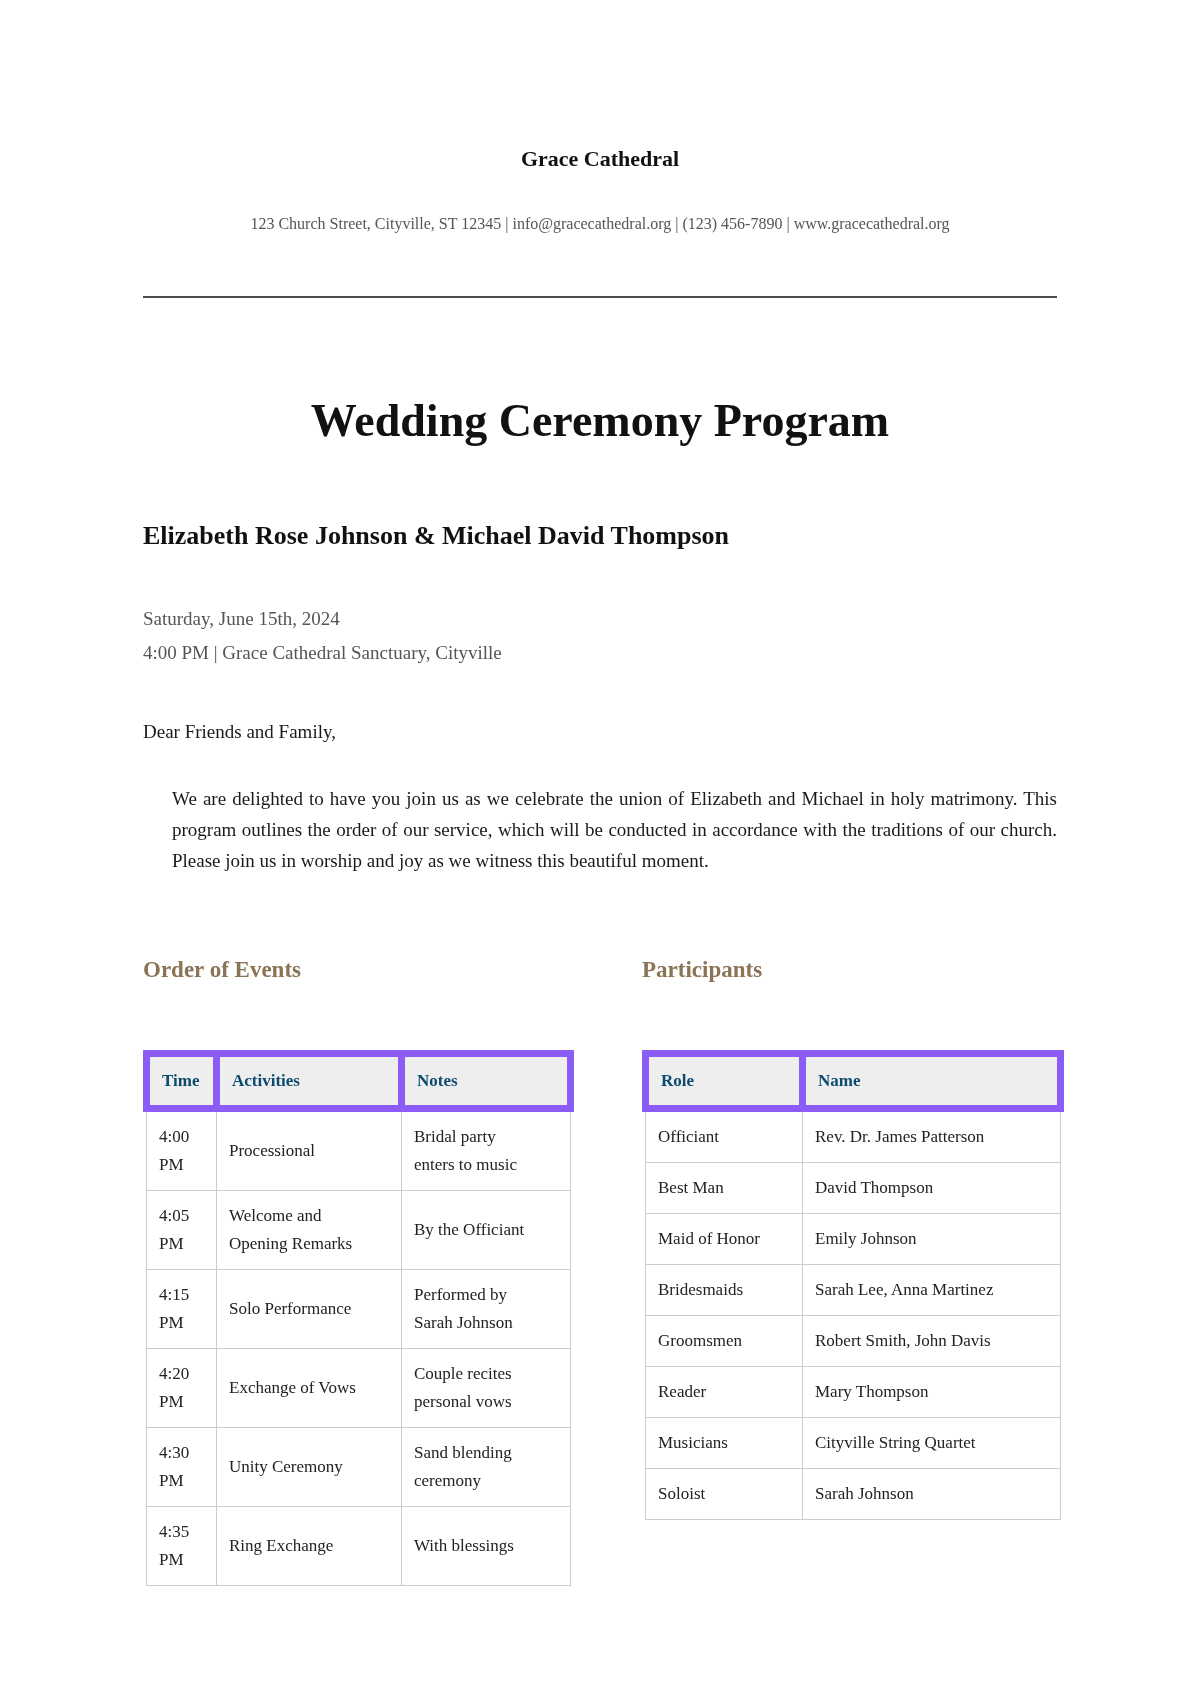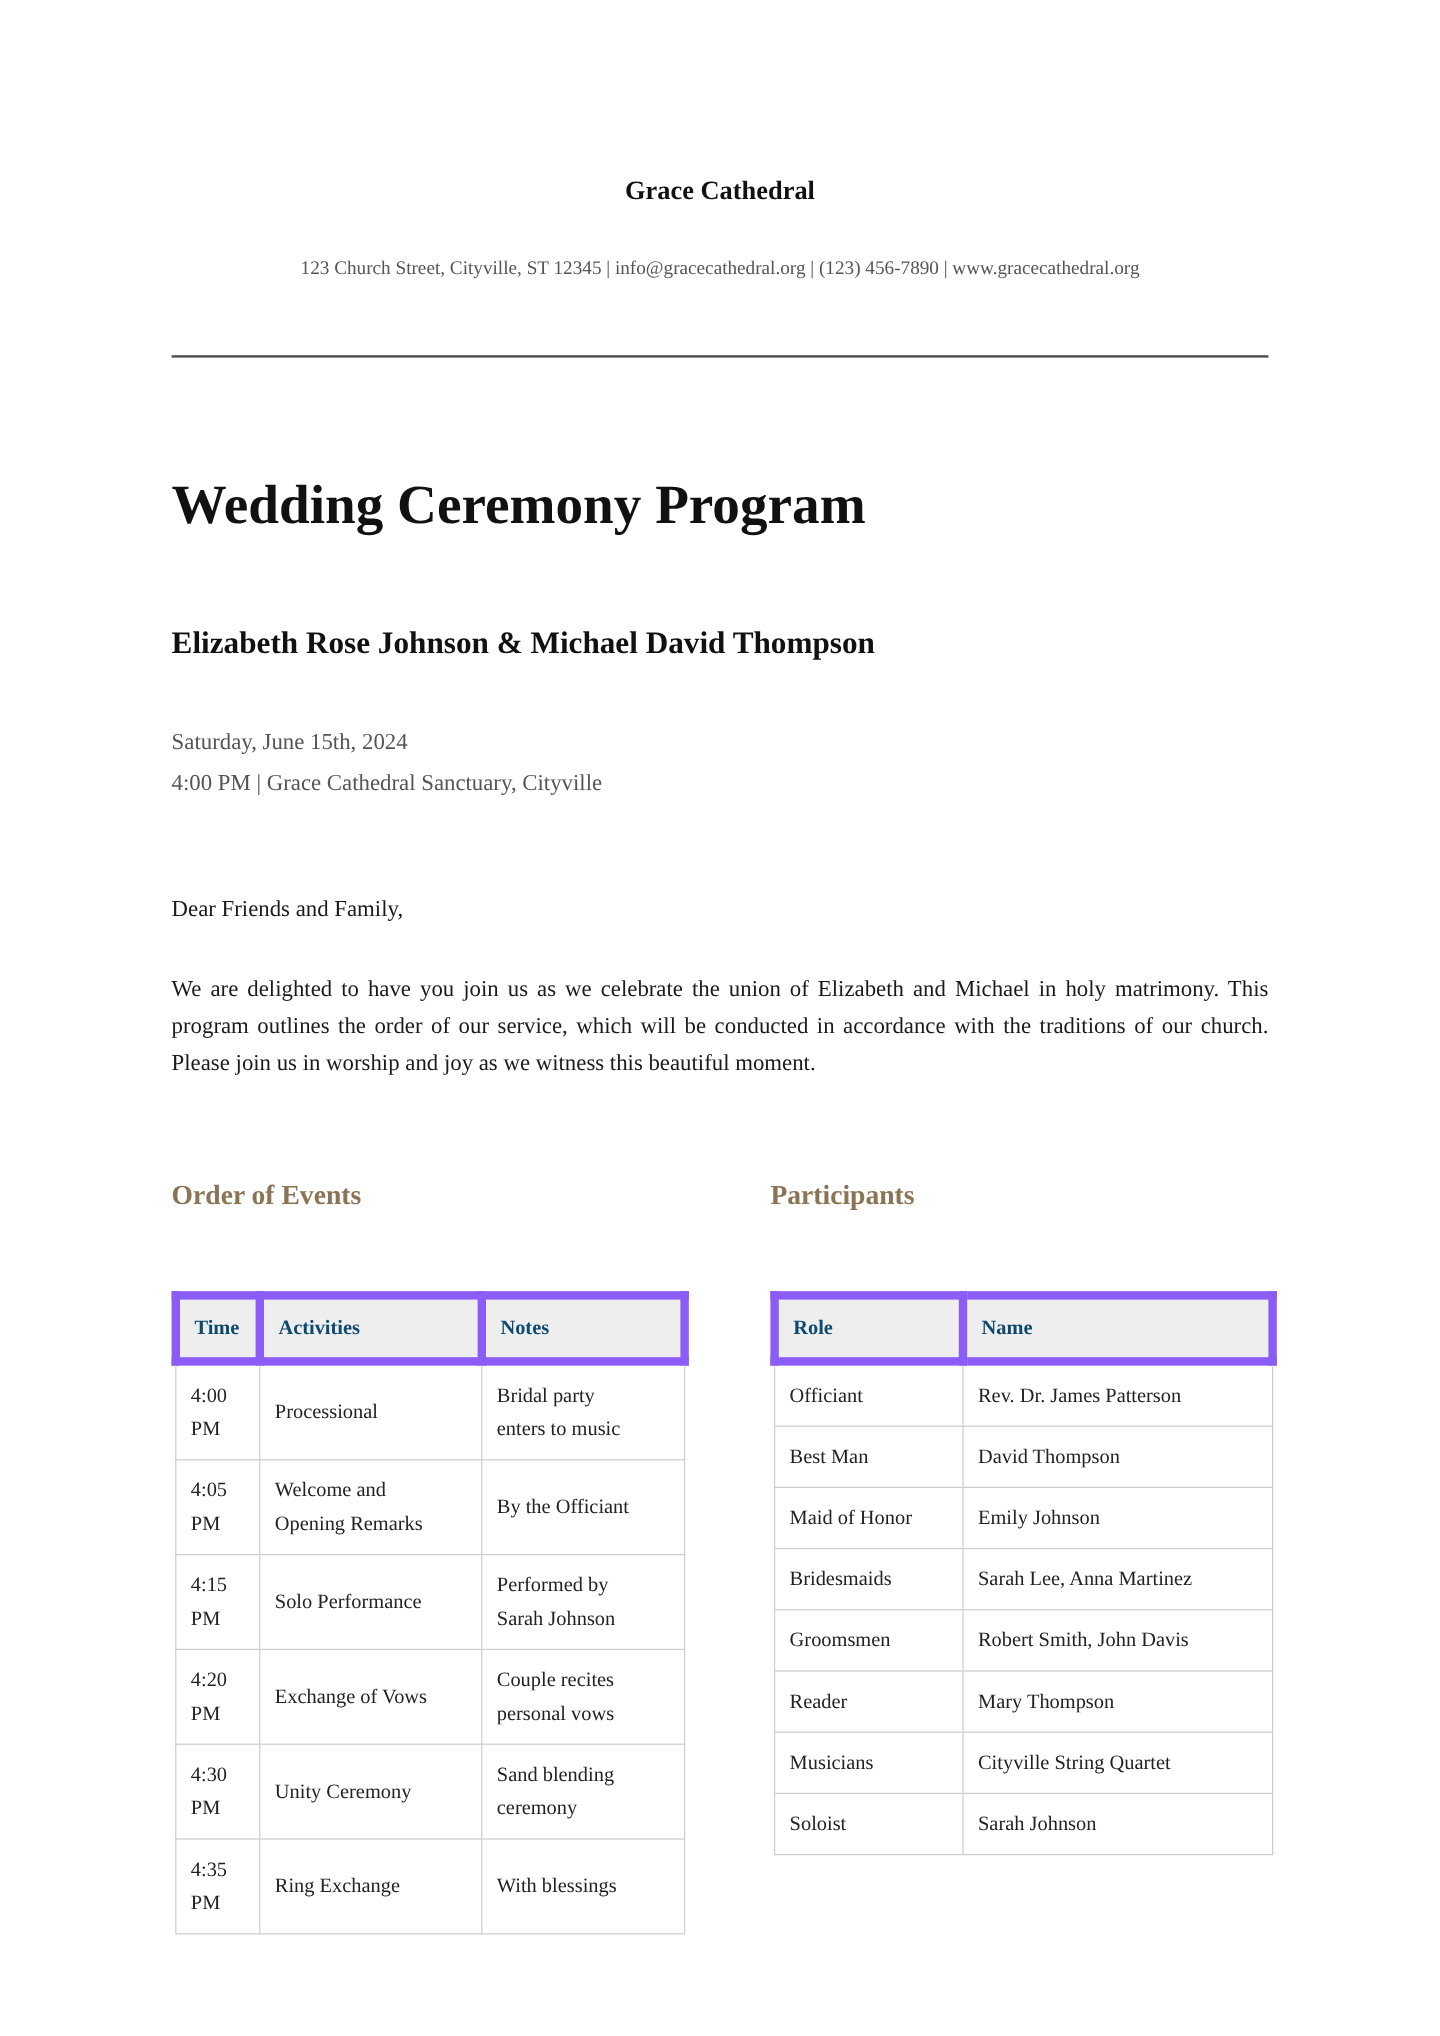--- a/index.html
+++ b/index.html
@@ -30,20 +30,21 @@
   }
   .rule {
     border: none;
     border-top: 2px solid #4d4d4d;
     margin: 60px 0 0 0;
     width: 100%;
   }
   
   .doc-title {
     margin: 96px 0 0 0;
+    text-align: center;
     font-size: 46px;
     line-height: 54px;
     font-weight: bold;
     color: #111111;
   }
   .couple-names {
     margin: 72px 0 0 0;
     font-size: 26px;
     line-height: 32px;
     font-weight: bold;
@@ -51,32 +52,33 @@
   }
   .event-when {
     margin-top: 50px;
     text-align: left;
     font-size: 19px;
     line-height: 34px;
     color: #555555;
   }
   
   .greeting {
-    margin-top: 72px;
+    margin-top: 46px;
     font-size: 19px;
     line-height: 31px;
     color: #1a1a1a;
     font-family: Liberation Serif, serif;
   }
   .intro {
     margin-top: 36px;
     font-size: 19px;
     line-height: 31px;
     text-align: justify;
     color: #1a1a1a;
+    margin-left: 29px;
   }
   
   .columns {
     margin-top: 80px;
     display: grid;
     grid-template-columns: 427px 415px;
     column-gap: 72px;
   }
   .section-heading {
     margin: 0;

